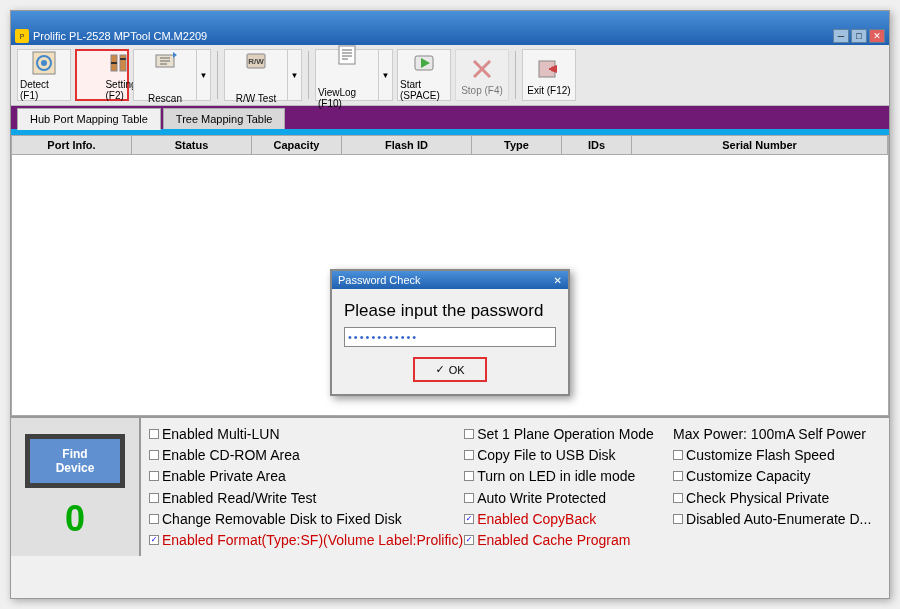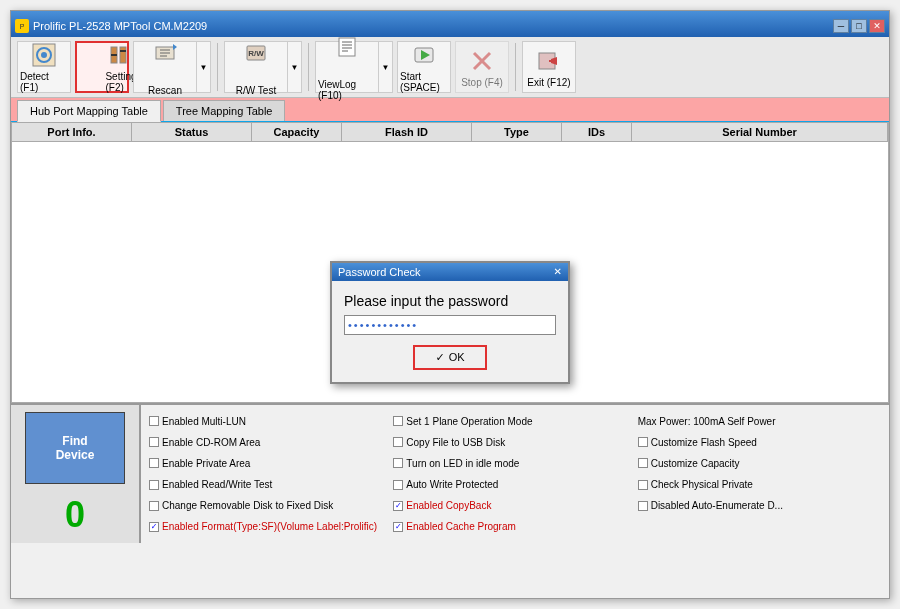--- a/index.html
+++ b/index.html
@@ -15,25 +15,25 @@
       width: 880px;
       height: 589px;
       margin: 10px;
       background: #f0f0f0;
       border: 1px solid #999;
       box-shadow: 2px 2px 8px rgba(0,0,0,0.3);
     }
     .title-bar {
       background: linear-gradient(to bottom, #4a90d9, #2060b0);
       color: white;
-      height: 26px;
-      display: flex;
-      align-items: flex-start;
+      height: 34px;
+      display: flex;
+      align-items: flex-end;
       justify-content: space-between;
-      padding: 8px 4px;
+      padding: 2px 4px;
       font-size: 11px;
     }
     .title-bar-left {
       display: flex;
       align-items: center;
       gap: 4px;
     }
     .title-icon {
       width: 14px;
       height: 14px;
@@ -119,22 +119,22 @@
       height: 48px;
       background: #bbb;
       margin: 0 2px;
     }
     .tool-btn.disabled {
       opacity: 0.5;
       cursor: default;
     }
     .tab-bar {
       display: flex;
-      background: #fca5a5;
-      border-bottom: 1px solid #0ea5e9;
+      background: #701a75;
+      border-bottom: 6px solid #0ea5e9;
       padding: 0 6px;
     }
     .tab {
       padding: 4px 12px;
       border: 1px solid #aaa;
       border-bottom: none;
       background: #d8d8d8;
       cursor: pointer;
       font-size: 11px;
       margin-right: 2px;
@@ -184,22 +184,22 @@
       border-right: 2px solid #999;
       display: flex;
       flex-direction: column;
       align-items: center;
       justify-content: center;
       gap: 10px;
     }
     .find-device-btn {
       background: #6090d0;
       color: white;
-      padding: 21px 16px;
-      border: 1px solid #404040;
+      padding: 8px 16px;
+      border: 5px solid #404040;
       cursor: pointer;
       font-size: 12px;
       font-weight: bold;
       width: 100px;
       text-align: center;
     }
     .device-count {
       font-size: 36px;
       font-weight: bold;
       color: #00aa00;
@@ -227,21 +227,21 @@
       display: flex;
       align-items: center;
       justify-content: center;
       font-size: 8px;
       flex-shrink: 0;
     }
     .option-checkbox.checked {
       color: blue;
     }
     .option-label {
-      font-size: 10px;
+      font-size: 14px;
     }
     .option-label.highlighted {
       color: #cc0000;
     }
     
     .dialog-overlay {
       position: absolute;
       top: 0;
       left: 0;
       width: 100%;
@@ -264,21 +264,21 @@
       padding: 3px 6px;
       font-size: 11px;
       display: flex;
       justify-content: space-between;
       align-items: center;
     }
     .dialog-body {
       padding: 12px;
     }
     .dialog-label {
-      font-size: 14px;
+      font-size: 17px;
       margin-bottom: 6px;
     }
     .dialog-input {
       width: 100%;
       padding: 3px;
       border: 1px solid #888;
       background: white;
       font-size: 11px;
       color: #3366cc;
       letter-spacing: 2px;

